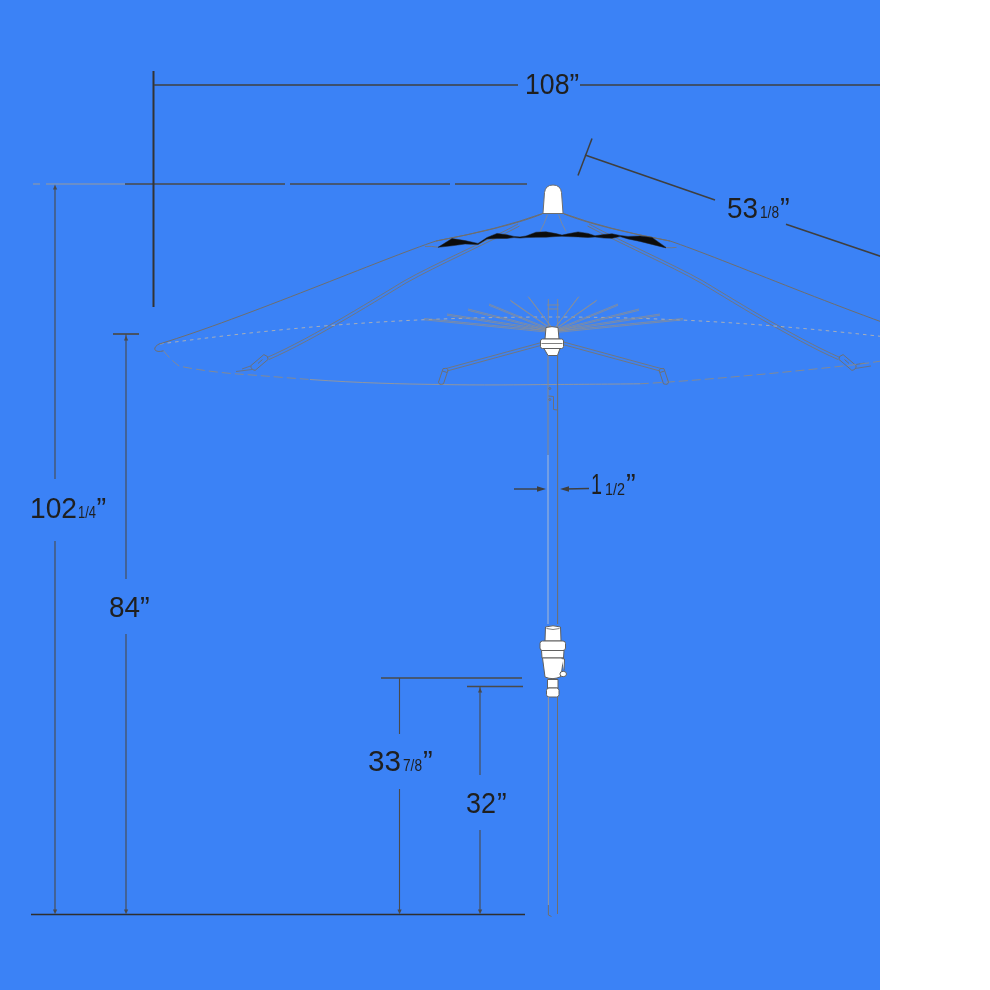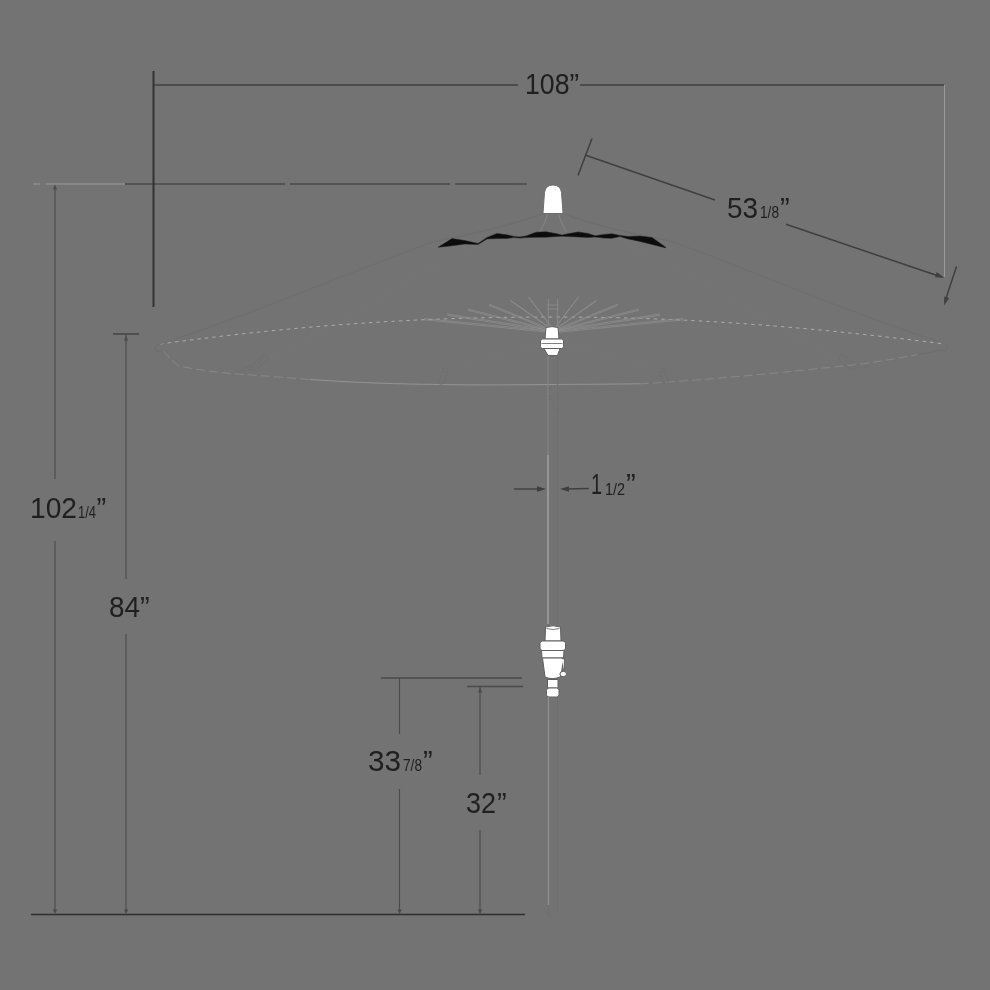--- a/index.html
+++ b/index.html
@@ -1,16 +1,16 @@
 <!DOCTYPE html>
 <html><head>
 <meta charset="utf-8">
 <style>
   html,body{margin:0;padding:0;background:#ffffff;}
-  #wrap{width:990px;height:990px;position:relative;background:#737373;overflow:hidden;}
+  #wrap{width:880px;height:990px;position:relative;background:#3b82f6;overflow:hidden;}
   svg{position:absolute;top:0;left:0;}
   text{font-family:"Liberation Sans",sans-serif;fill:#1f1f1f;}
 </style>
 </head>
 <body>
 <div id="wrap">
 <svg width="990" height="990" viewBox="0 0 990 990">
 
 <g fill="none" stroke="#757575" stroke-width="0.9">
   <path d="M518,224 C485,242 436,263 404,281 C384,293 312,338 267,357.5"></path>

